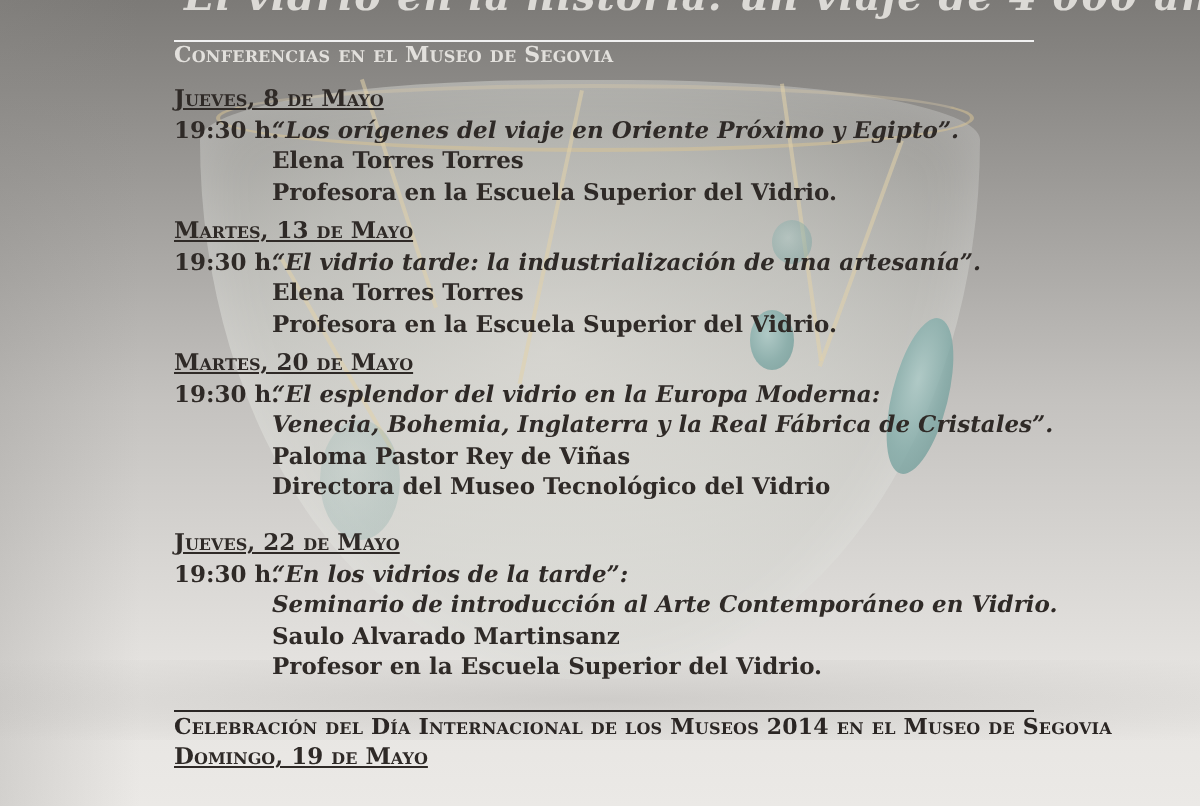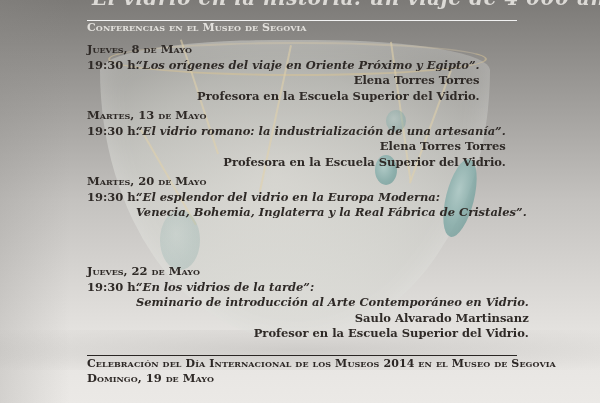--- a/index.html
+++ b/index.html
@@ -45,25 +45,25 @@
   .rule.bottom { left: 87px; top: 355px; width: 430px; background: #2a2624; }
 
   .section-head {
     position: absolute; left: 87px; font-variant: small-caps; font-weight: bold;
     font-size: 11px; letter-spacing: 0.1px; white-space: nowrap;
   }
   .section-head.one { top: 21px; color: #e2e0dc; }
   .section-head.two { top: 357px; color: #2b2624; }
 
   .event { position: absolute; left: 87px; color: #2f2a27; font-size: 11.5px; line-height: 15.5px; }
-  .event .date { font-variant: small-caps; font-weight: bold; font-size: 11.5px; white-space: nowrap; }
+  .event .date { font-variant: small-caps; font-weight: bold; font-size: 11.5px; white-space: nowrap; text-decoration: underline; }
   .event .row { white-space: nowrap; font-weight: bold; }
   .event .time { display: inline-block; width: 49px; font-weight: bold; }
   .event .talk { font-style: italic; font-weight: bold; }
-  .event .indent { padding-left: 49px; text-align: right; }
+  .event .indent { padding-left: 49px; }
 
   .ev1 { top: 42px; }
   .ev2 { top: 108px; }
   .ev3 { top: 174px; }
   .ev4 { top: 264px; }
   .ev5 { top: 371px; }
 </style>
 </head>
 <body>
 
@@ -89,29 +89,31 @@
 
 <div class="event ev1">
   <div class="date">Jueves, 8 de Mayo</div>
   <div class="row"><span class="time">19:30 h.</span><span class="talk">“Los orígenes del viaje en Oriente Próximo y Egipto”.</span></div>
   <div class="row indent">Elena Torres Torres</div>
   <div class="row indent">Profesora en la Escuela Superior del Vidrio.</div>
 </div>
 
 <div class="event ev2">
   <div class="date">Martes, 13 de Mayo</div>
-  <div class="row"><span class="time">19:30 h.</span><span class="talk">“El vidrio romano: la industrialización de una artesanía”.</span></div>
+  <div class="row"><span class="time">19:30 h.</span><span class="talk">“El vidrio tarde: la industrialización de una artesanía”.</span></div>
   <div class="row indent">Elena Torres Torres</div>
   <div class="row indent">Profesora en la Escuela Superior del Vidrio.</div>
 </div>
 
 <div class="event ev3">
   <div class="date">Martes, 20 de Mayo</div>
   <div class="row"><span class="time">19:30 h.</span><span class="talk">“El esplendor del vidrio en la Europa Moderna:</span></div>
   <div class="row indent talk">Venecia, Bohemia, Inglaterra y la Real Fábrica de Cristales”.</div>
+  <div class="row indent">Paloma Pastor Rey de Viñas</div>
+  <div class="row indent">Directora del Museo Tecnológico del Vidrio</div>
 </div>
 
 <div class="event ev4">
   <div class="date">Jueves, 22 de Mayo</div>
   <div class="row"><span class="time">19:30 h.</span><span class="talk">“En los vidrios de la tarde”:</span></div>
   <div class="row indent talk">Seminario de introducción al Arte Contemporáneo en Vidrio.</div>
   <div class="row indent">Saulo Alvarado Martinsanz</div>
   <div class="row indent">Profesor en la Escuela Superior del Vidrio.</div>
 </div>
 

